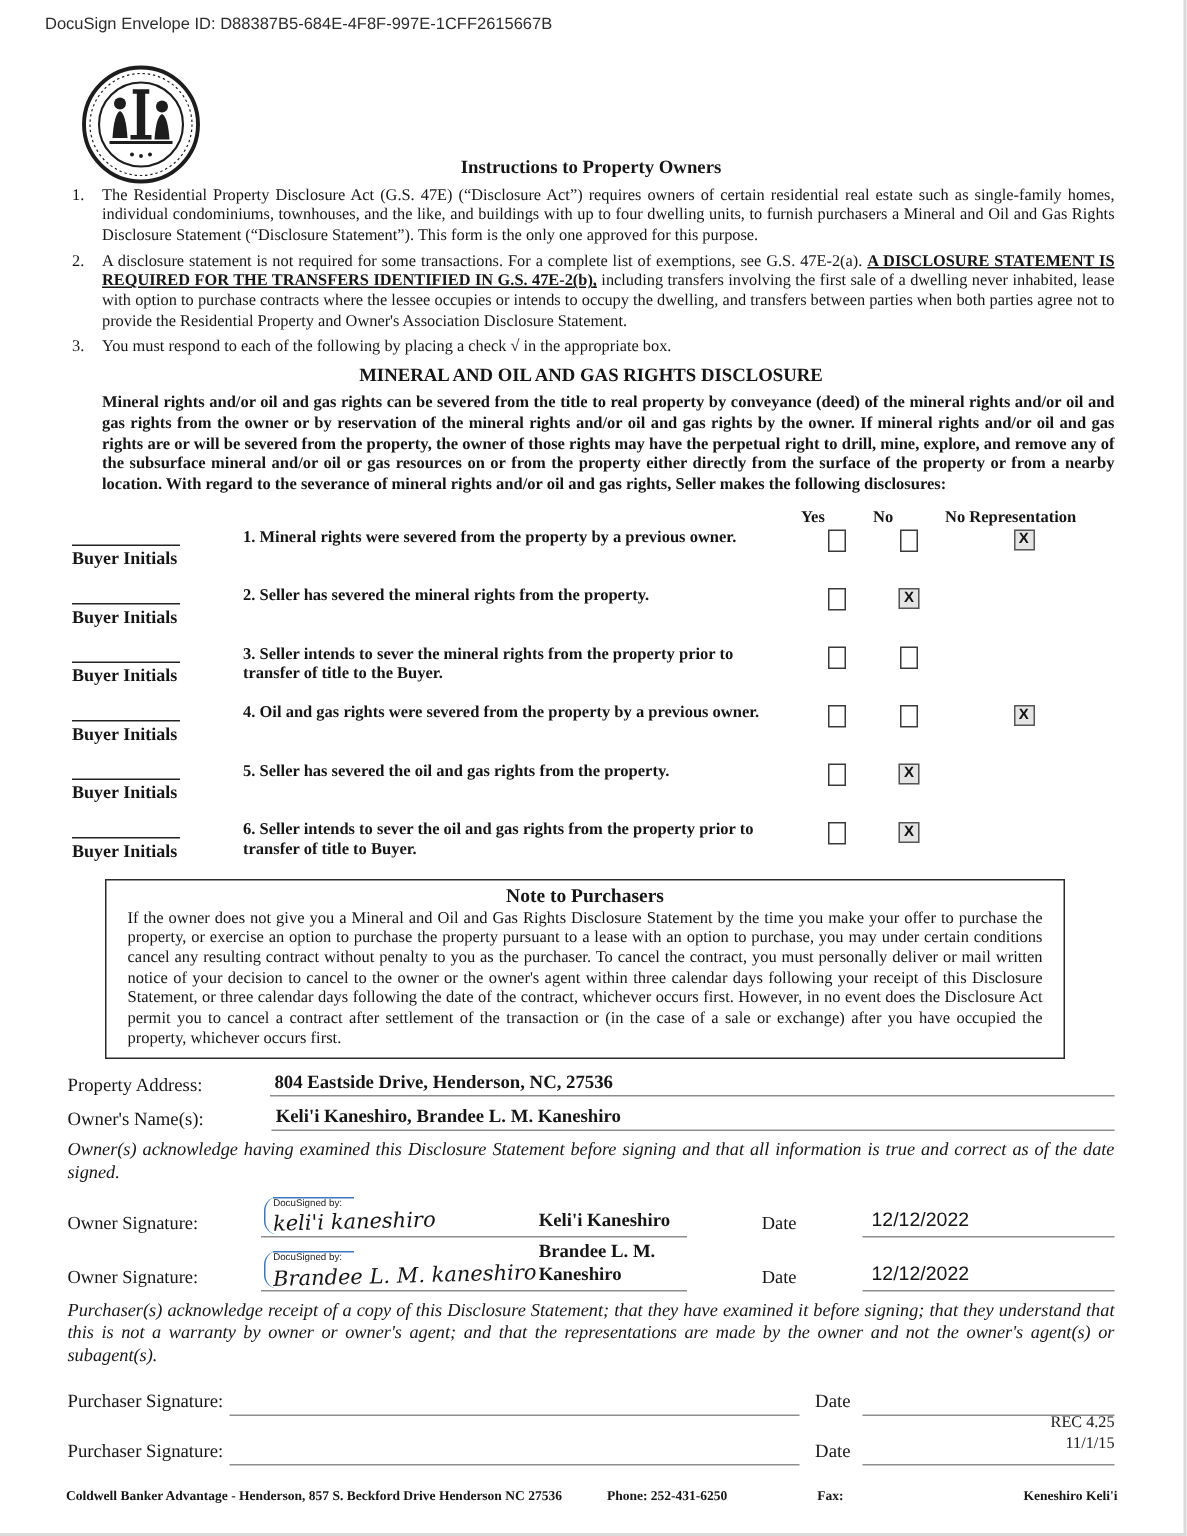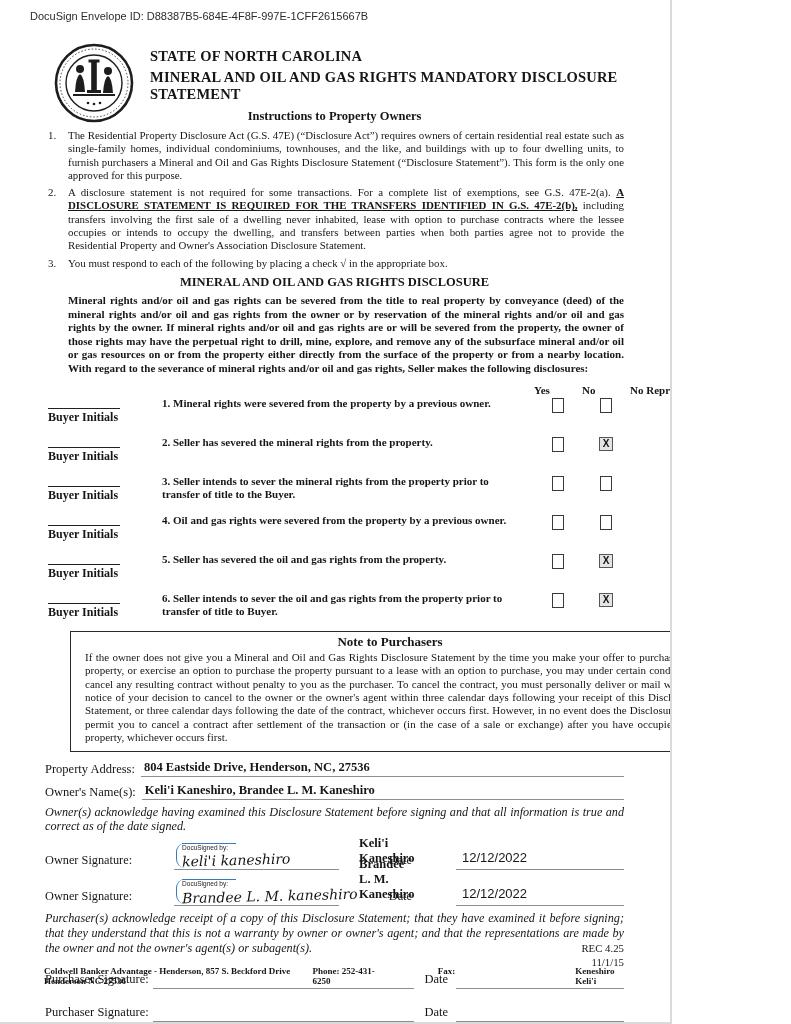--- a/index.html
+++ b/index.html
@@ -1,18 +1,18 @@
 <!DOCTYPE html>
 <html><head>
 <meta charset="utf-8">
 <style>
   * { box-sizing: border-box; margin: 0; padding: 0; }
   body { background: #fff; }
   .page {
-    position: relative; width: 672px; height: 1024px; background: #fff;
+    position: relative; width: 791px; height: 1024px; background: #fff;
     font-family: "Liberation Serif", serif; color: #161616; overflow: hidden;
     border-right: 2px solid #dadada; border-bottom: 2px solid #dadada;
   }
   .envelope {
     position: absolute; top: 10px; left: 30px;
     font-family: "Liberation Sans", sans-serif; font-size: 11px; color: #2c2c2c;
   }
   .content { position: absolute; top: 42px; left: 45px; right: 46px; }
 
   .header { position: relative; min-height: 56px; }
@@ -41,21 +41,21 @@
   .q { font-weight: bold; font-size: 11px; line-height: 1.25; padding-right: 10px; }
   .cb-wrap { display: flex; justify-content: center; padding-top: 1px; }
   .cb { width: 12px; height: 15px; border: 1.2px solid #3a3a3a; display: flex; align-items: center; justify-content: center;
         font: bold 10px "Liberation Sans", sans-serif; color: #111; }
   .cb.checked { width: 14px; height: 14px; background: #e4e4e4; border: 1.2px solid #555; }
 
   .notebox { border: 1.5px solid #2b2b2b; margin: 2px 0 8px 25px; width: 640px; padding: 2px 14px 6px; }
   .note-title { text-align: center; font-weight: bold; font-size: 13px; }
   .note-body { font-size: 11px; line-height: 1.22; text-align: justify; margin-top: 1px; }
 
-  .fieldline { display: flex; align-items: flex-end; margin-top: 6px; font-size: 12.5px; }
+  .fieldline { display: flex; align-items: flex-end; margin-top: 6px; font-size: 12.5px; gap: 39px; }
   .flabel { white-space: nowrap; padding-right: 6px; }
   .fvalue { flex: 1; border-bottom: 1.3px solid #8d8d8d; font-weight: bold; padding: 0 0 1px 3px; }
 
   .ack { font-style: italic; font-size: 12.2px; line-height: 1.22; margin-top: 5px; text-align: justify; }
 
   .sigrow { display: flex; align-items: flex-end; margin-top: 2px; font-size: 12.3px; gap: 40px; }
   .siglabel { white-space: nowrap; padding-bottom: 2px; }
   .sigfield { flex: 1; border-bottom: 1.5px solid #8d8d8d; position: relative; height: 34px; margin-left: 2px; }
   .printed { position: absolute; left: 185px; bottom: 3px; font-weight: bold; font-size: 12.5px; }
   .datelabel { padding: 0 4px 2px 10px; }
@@ -66,21 +66,21 @@
   .ds-by { display: block; font-family: "Liberation Sans", sans-serif; font-size: 6.5px; color: #1c1c1c;
            border-top: 1.2px solid #3a78bd; width: max-content; padding-right: 8px; }
   .ds-sig { font-family: "DejaVu Serif", serif; font-style: italic; font-size: 14px; white-space: nowrap;
             display: block; margin-top: 1px; transform: rotate(-1.5deg); }
 
   .purchrow { display: flex; align-items: flex-end; margin-top: 9px; font-size: 12.5px; height: 24px; }
   .blankline { flex: 1; border-bottom: 1.5px solid #8d8d8d; height: 18px; margin-left: 4px; }
 
   .rec { position: absolute; right: 46px; bottom: 52px; text-align: right; font-size: 10.8px; line-height: 1.35; }
 
-  .footer { position: absolute; left: 44px; right: 44px; bottom: 36px; font-size: 9px; }
+  .footer { position: absolute; left: 44px; right: 44px; bottom: 20px; font-size: 9px; }
   .f1 { display: flex; justify-content: space-between; font-weight: bold; }
   .f1 .phone { margin-left: auto; margin-right: 60px; }
   .f1 .fax { margin-right: 120px; }
   .f2 { display: flex; margin-top: 3px; }
   .f2 .agent { font-weight: bold; width: 150px; }
   .f2 .produced { flex: 1; text-align: center; font-family: "Liberation Sans", sans-serif; font-size: 8.8px; color: #222; }
   .lwolf { text-decoration: underline; margin-left: 6px; }
 </style>
 </head>
 <body>
@@ -101,24 +101,20 @@
         <rect x="34" y="48" width="14" height="3" fill="#1d1d1d"></rect>
         <circle cx="27" cy="27" r="4" fill="#1d1d1d"></circle>
         <path d="M22 50 Q23 34 27 32 Q31 34 32 50 Z" fill="#1d1d1d"></path>
         <circle cx="55" cy="29" r="4" fill="#1d1d1d"></circle>
         <path d="M50 51 Q51 36 55 34 Q59 36 60 51 Z" fill="#1d1d1d"></path>
         <rect x="20" y="52" width="42" height="2" fill="#1d1d1d"></rect>
         <circle cx="35" cy="61" r="1.3" fill="#1d1d1d"></circle>
         <circle cx="41" cy="62" r="1.3" fill="#1d1d1d"></circle>
         <circle cx="47" cy="61" r="1.3" fill="#1d1d1d"></circle>
       </svg>
-      <div class="titles">
-        <div class="t1">STATE OF NORTH CAROLINA</div>
-        <div class="t2">MINERAL AND OIL AND GAS RIGHTS MANDATORY DISCLOSURE STATEMENT</div>
-      </div>
     </div>
 
     <div class="instr-head">Instructions to Property Owners</div>
 
     <div class="item">
       <div class="inum">1.</div>
       <div class="itext">The Residential Property Disclosure Act (G.S. 47E) (“Disclosure Act”) requires owners of certain residential real estate such as single-family homes, individual condominiums, townhouses, and the like, and buildings with up to four dwelling units, to furnish purchasers a Mineral and Oil and Gas Rights Disclosure Statement (“Disclosure Statement”). This form is the only one approved for this purpose.</div>
     </div>
     <div class="item">
       <div class="inum">2.</div>

